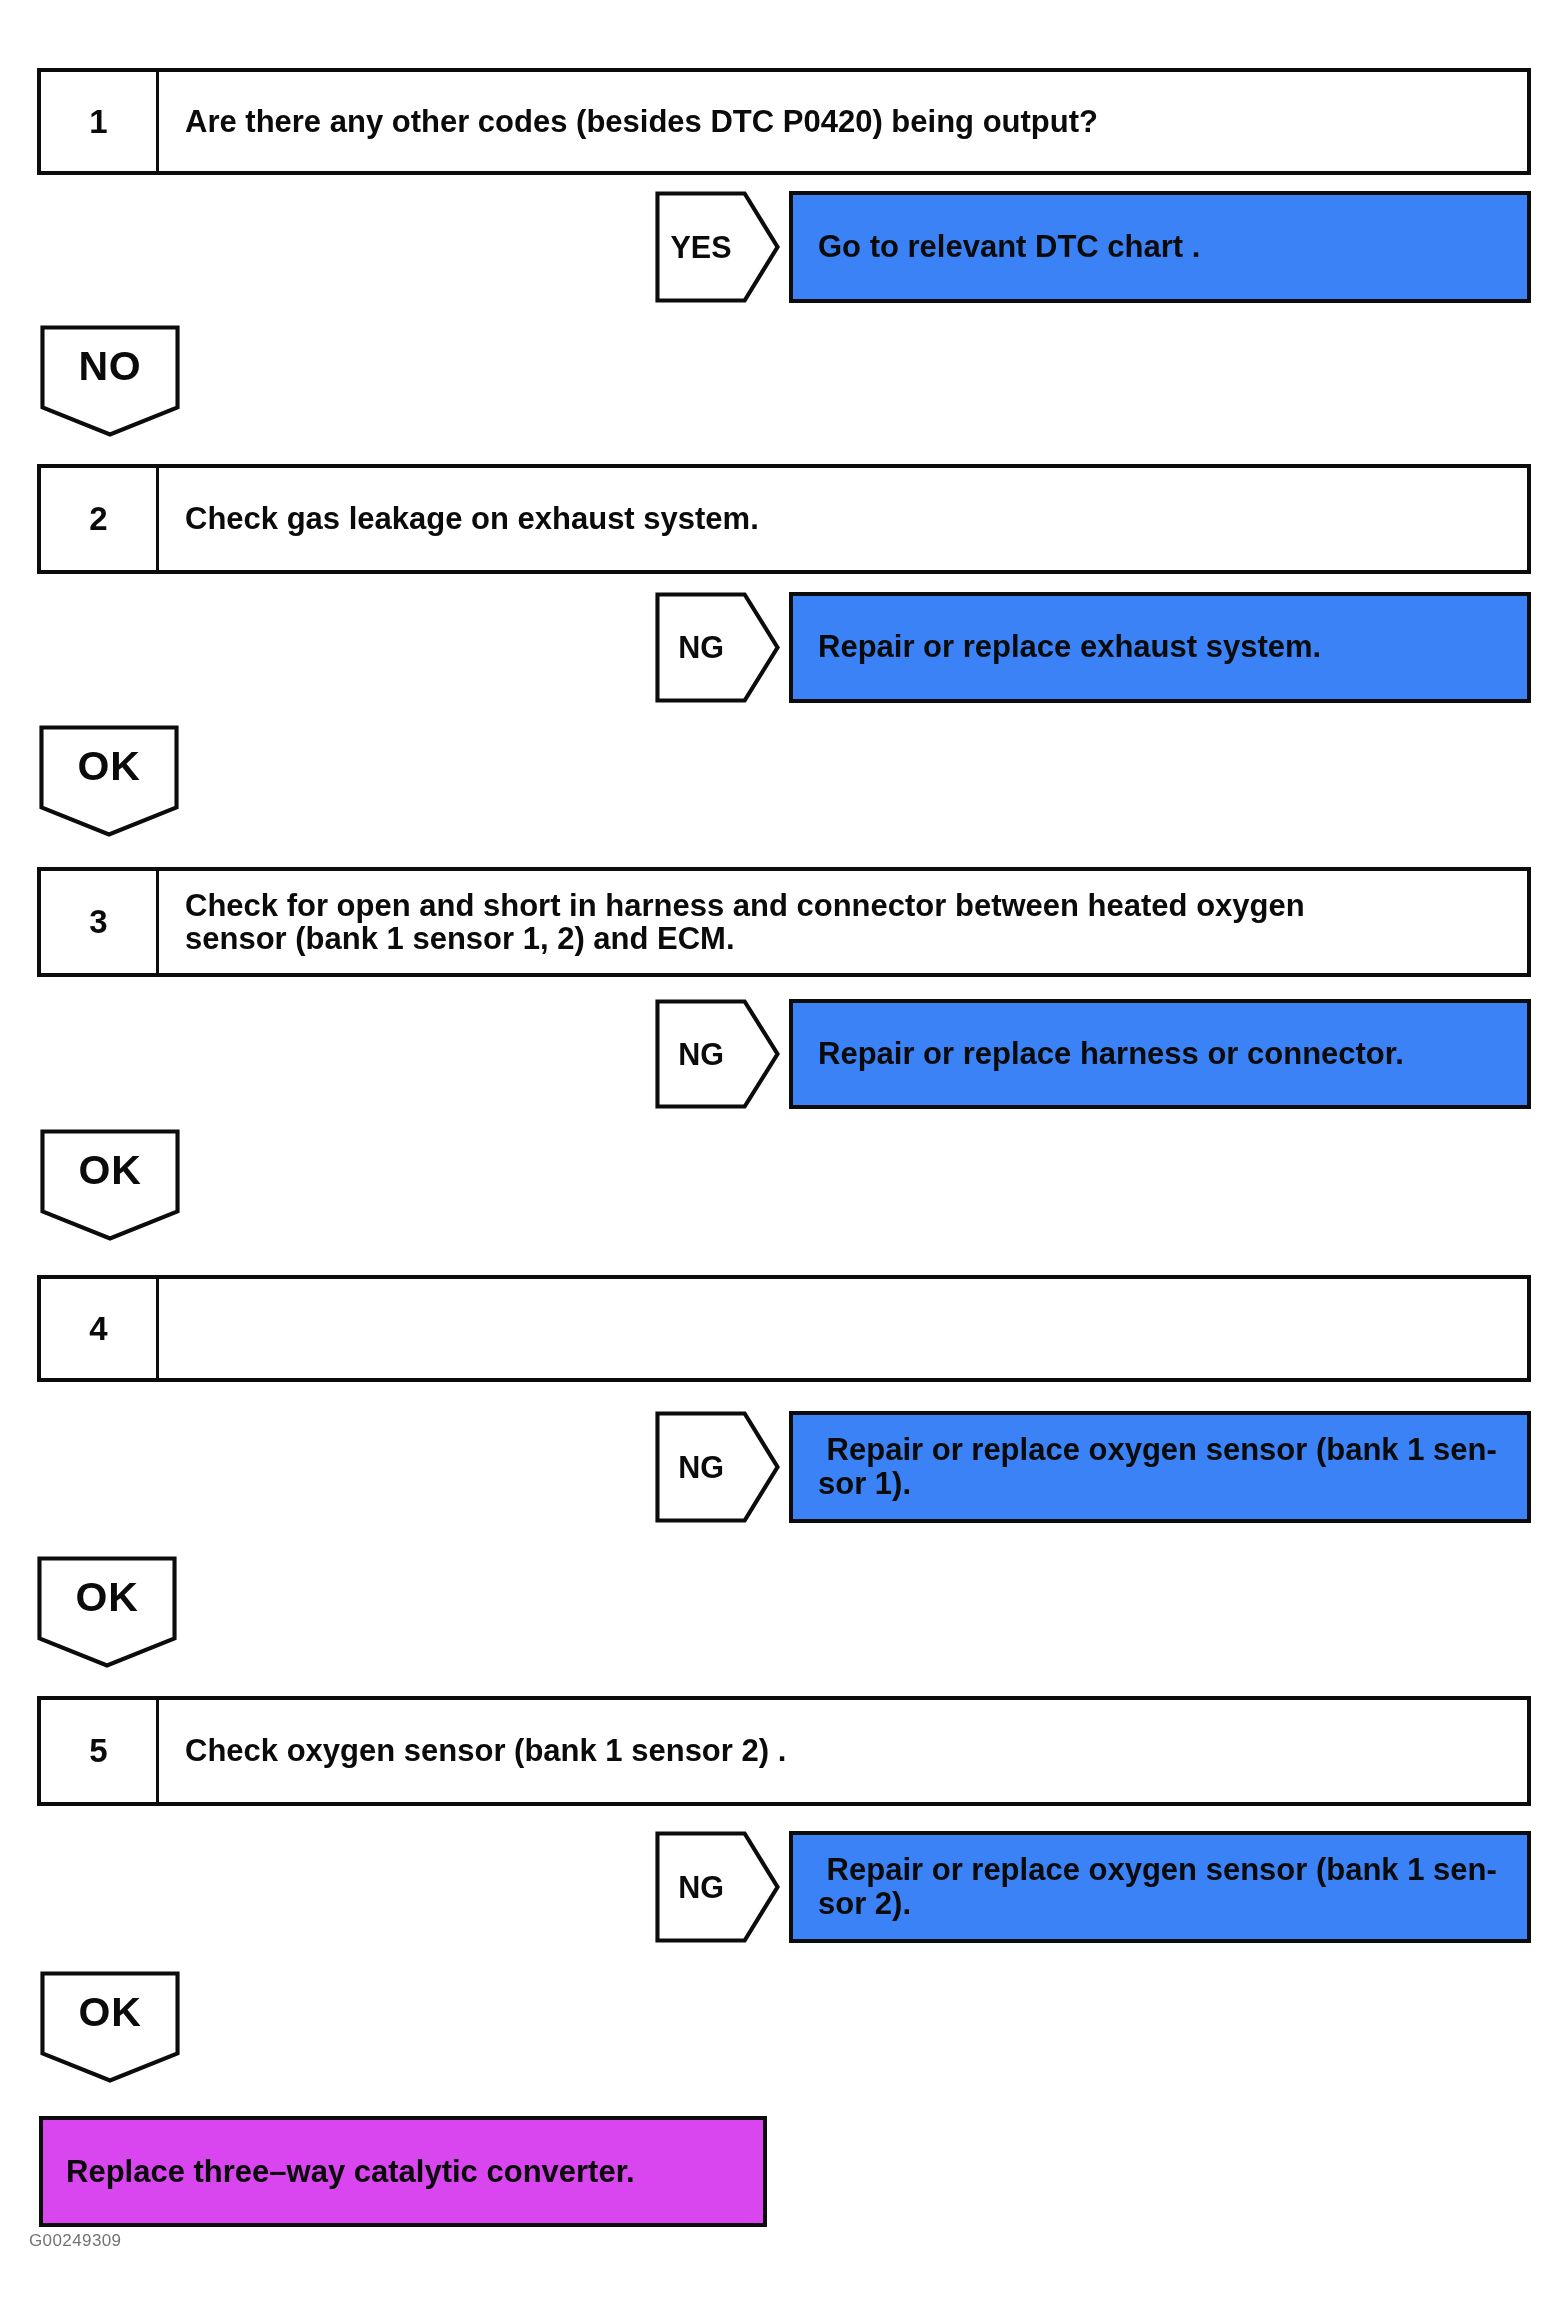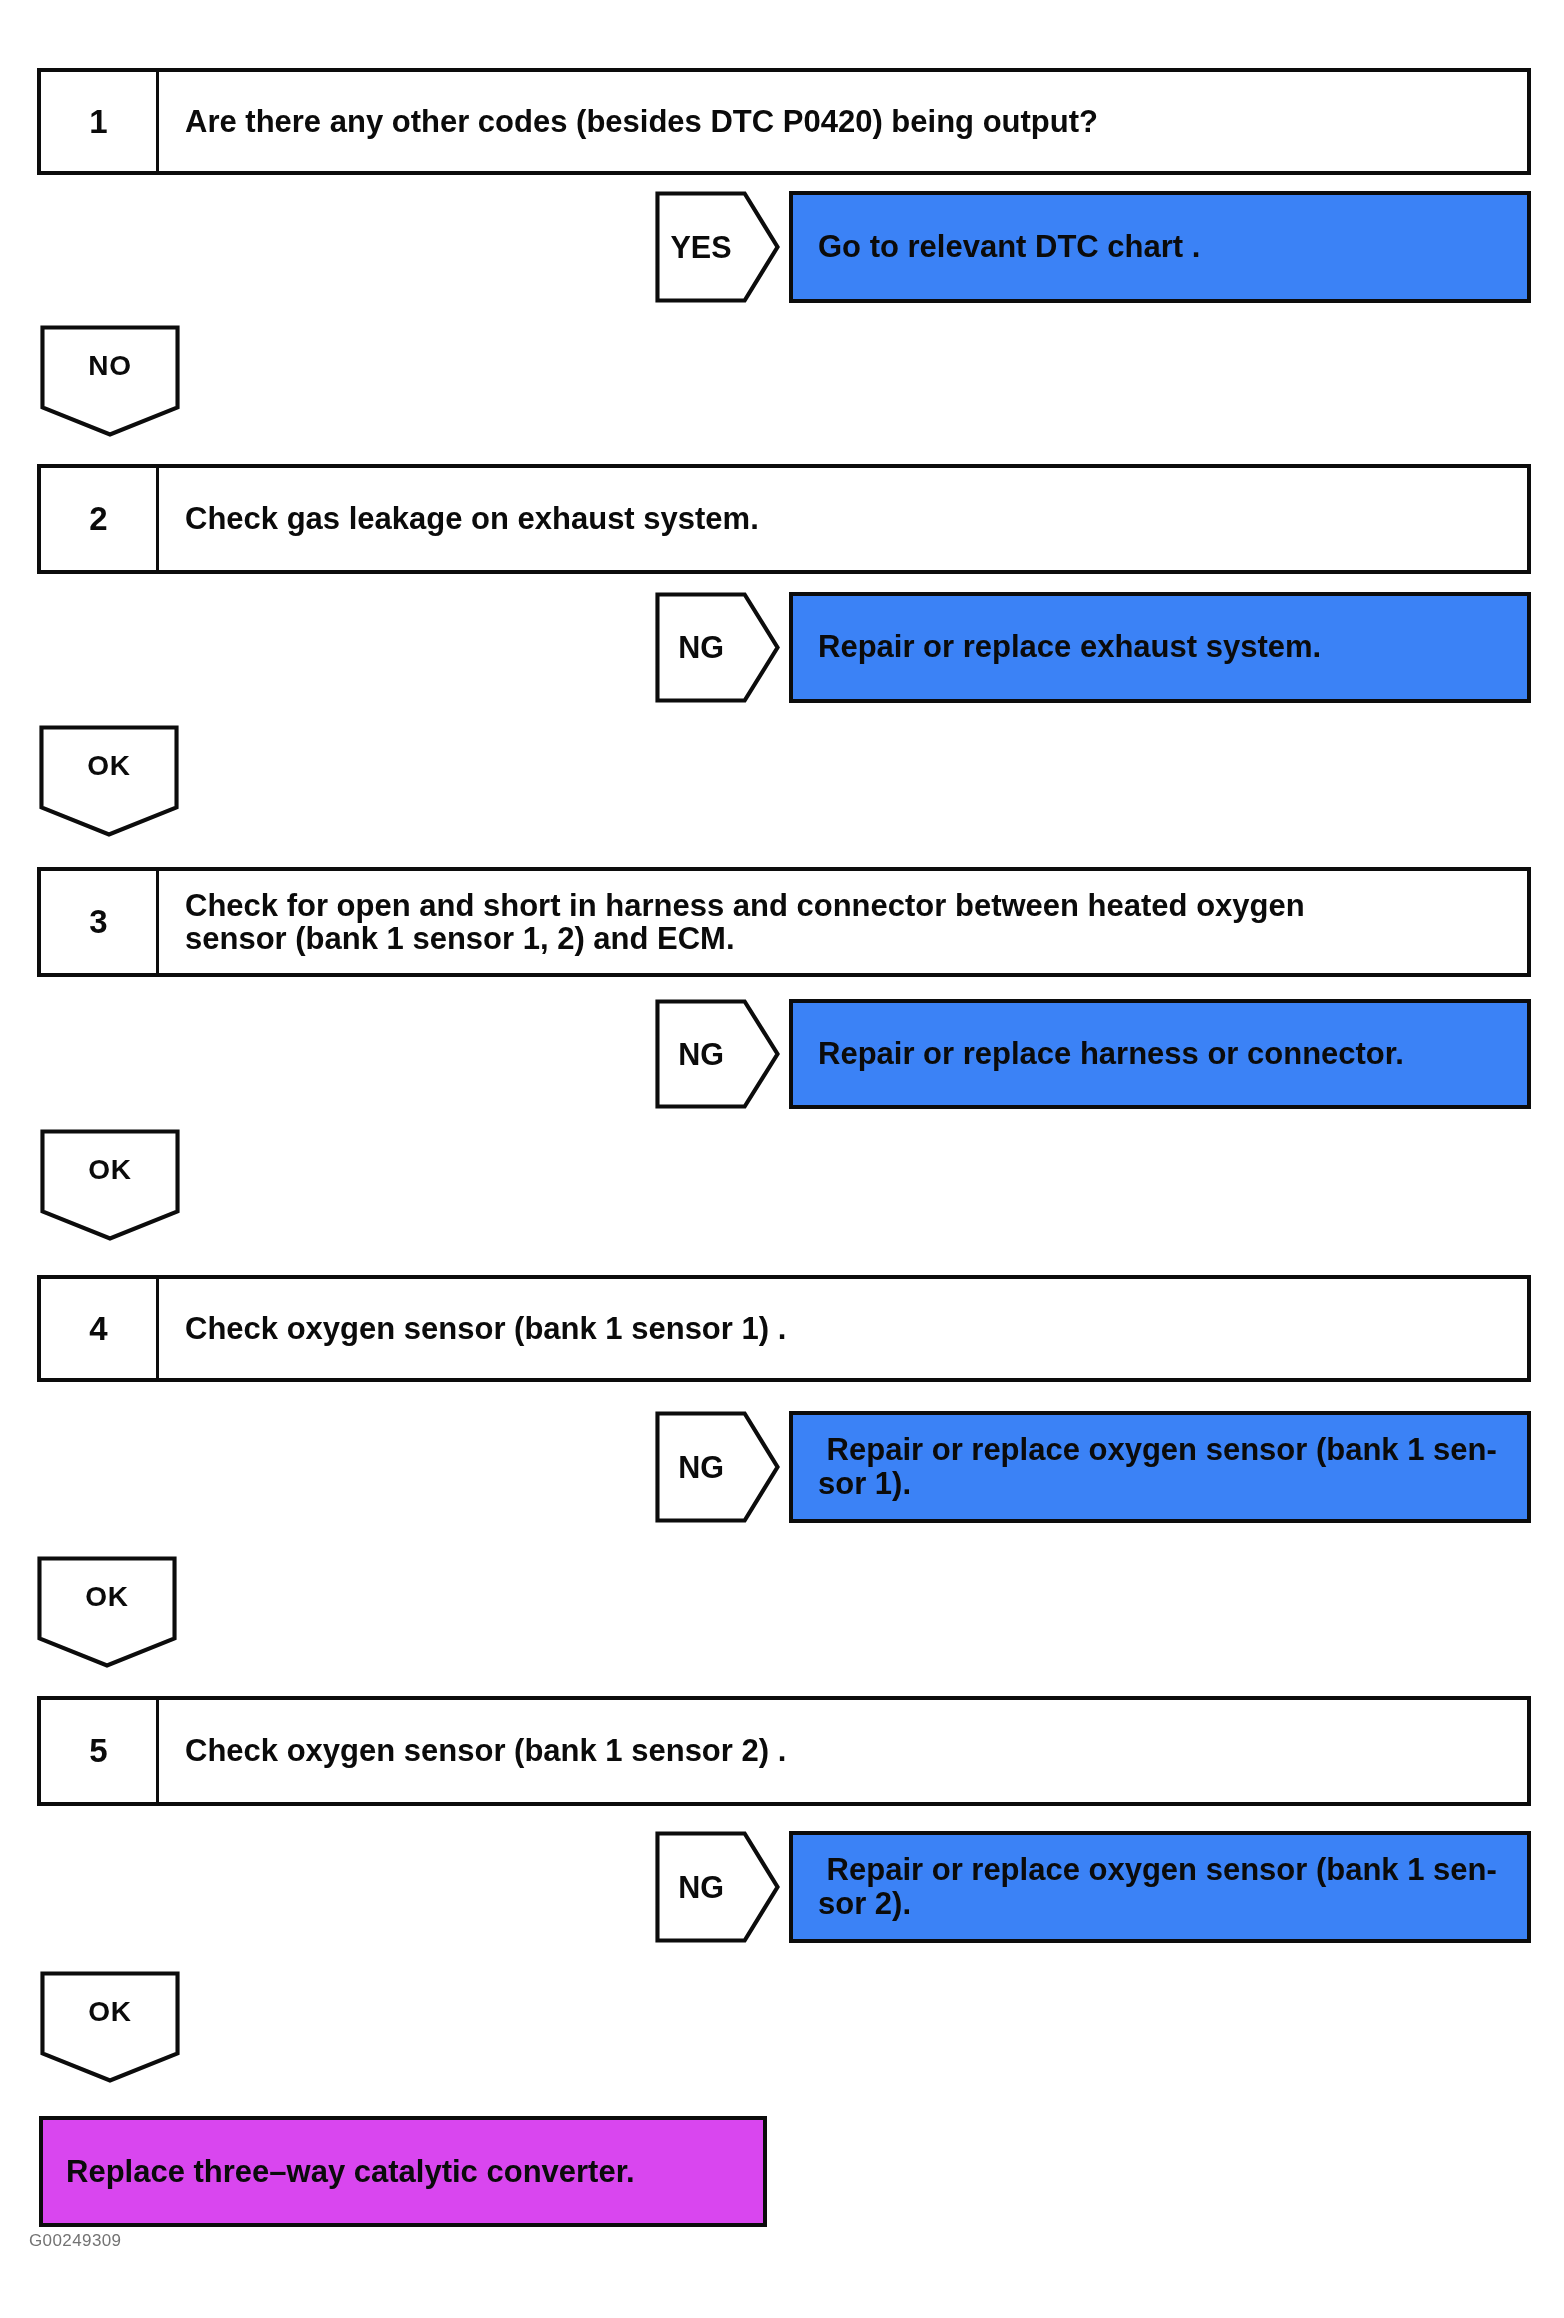--- a/index.html
+++ b/index.html
@@ -48,21 +48,21 @@
     font-weight:bold;font-size:31px;line-height:1.1;
     white-space:pre;
   }
 
   
   .pent-d{position:absolute;width:140px;height:112px;}
   .pent-d svg{position:absolute;left:0;top:0;width:100%;height:100%;}
   .pent-d .plabel{
     position:absolute;left:0;top:0;width:100%;height:82px;
     display:flex;align-items:center;justify-content:center;
-    font-weight:bold;font-size:28px;letter-spacing:0.8px;
+    font-weight:bold;font-size:41px;letter-spacing:0.8px;
   }
 
   
   .finalbox{
     position:absolute;left:39px;top:2116px;width:728px;height:111px;
     border:4.1px solid #0c0c0c;background:#d946ef;
     display:flex;align-items:center;
     padding-left:23px;
     font-weight:bold;font-size:31px;white-space:pre;
   }
@@ -153,21 +153,20 @@
     <svg viewBox="0 0 170 136" preserveAspectRatio="none">
       <polygon points="3,3 167,3 167,100 85,133 3,100" fill="#ffffff" stroke="#0c0c0c" stroke-width="5"></polygon>
     </svg>
     <span class="plabel">OK</span>
   </div>
 
   <div class="qbox" style="top:1275px;height:107px;">
     <div class="numcell">
       <span>4</span>
     </div>
-    <div class="qtext">Check oxygen sensor (bank 1 sensor 1) .</div>
   </div>
 
   <div class="brow" style="top:1411px;height:112px;">
     <div class="pent-r">
       <svg viewBox="0 0 152 136" preserveAspectRatio="none">
         <polygon points="3,3 109,3 149,68 109,133 3,133" fill="#ffffff" stroke="#0c0c0c" stroke-width="5"></polygon>
       </svg>
       <span class="plabel">NG</span>
     </div>
     <div class="rbox">

